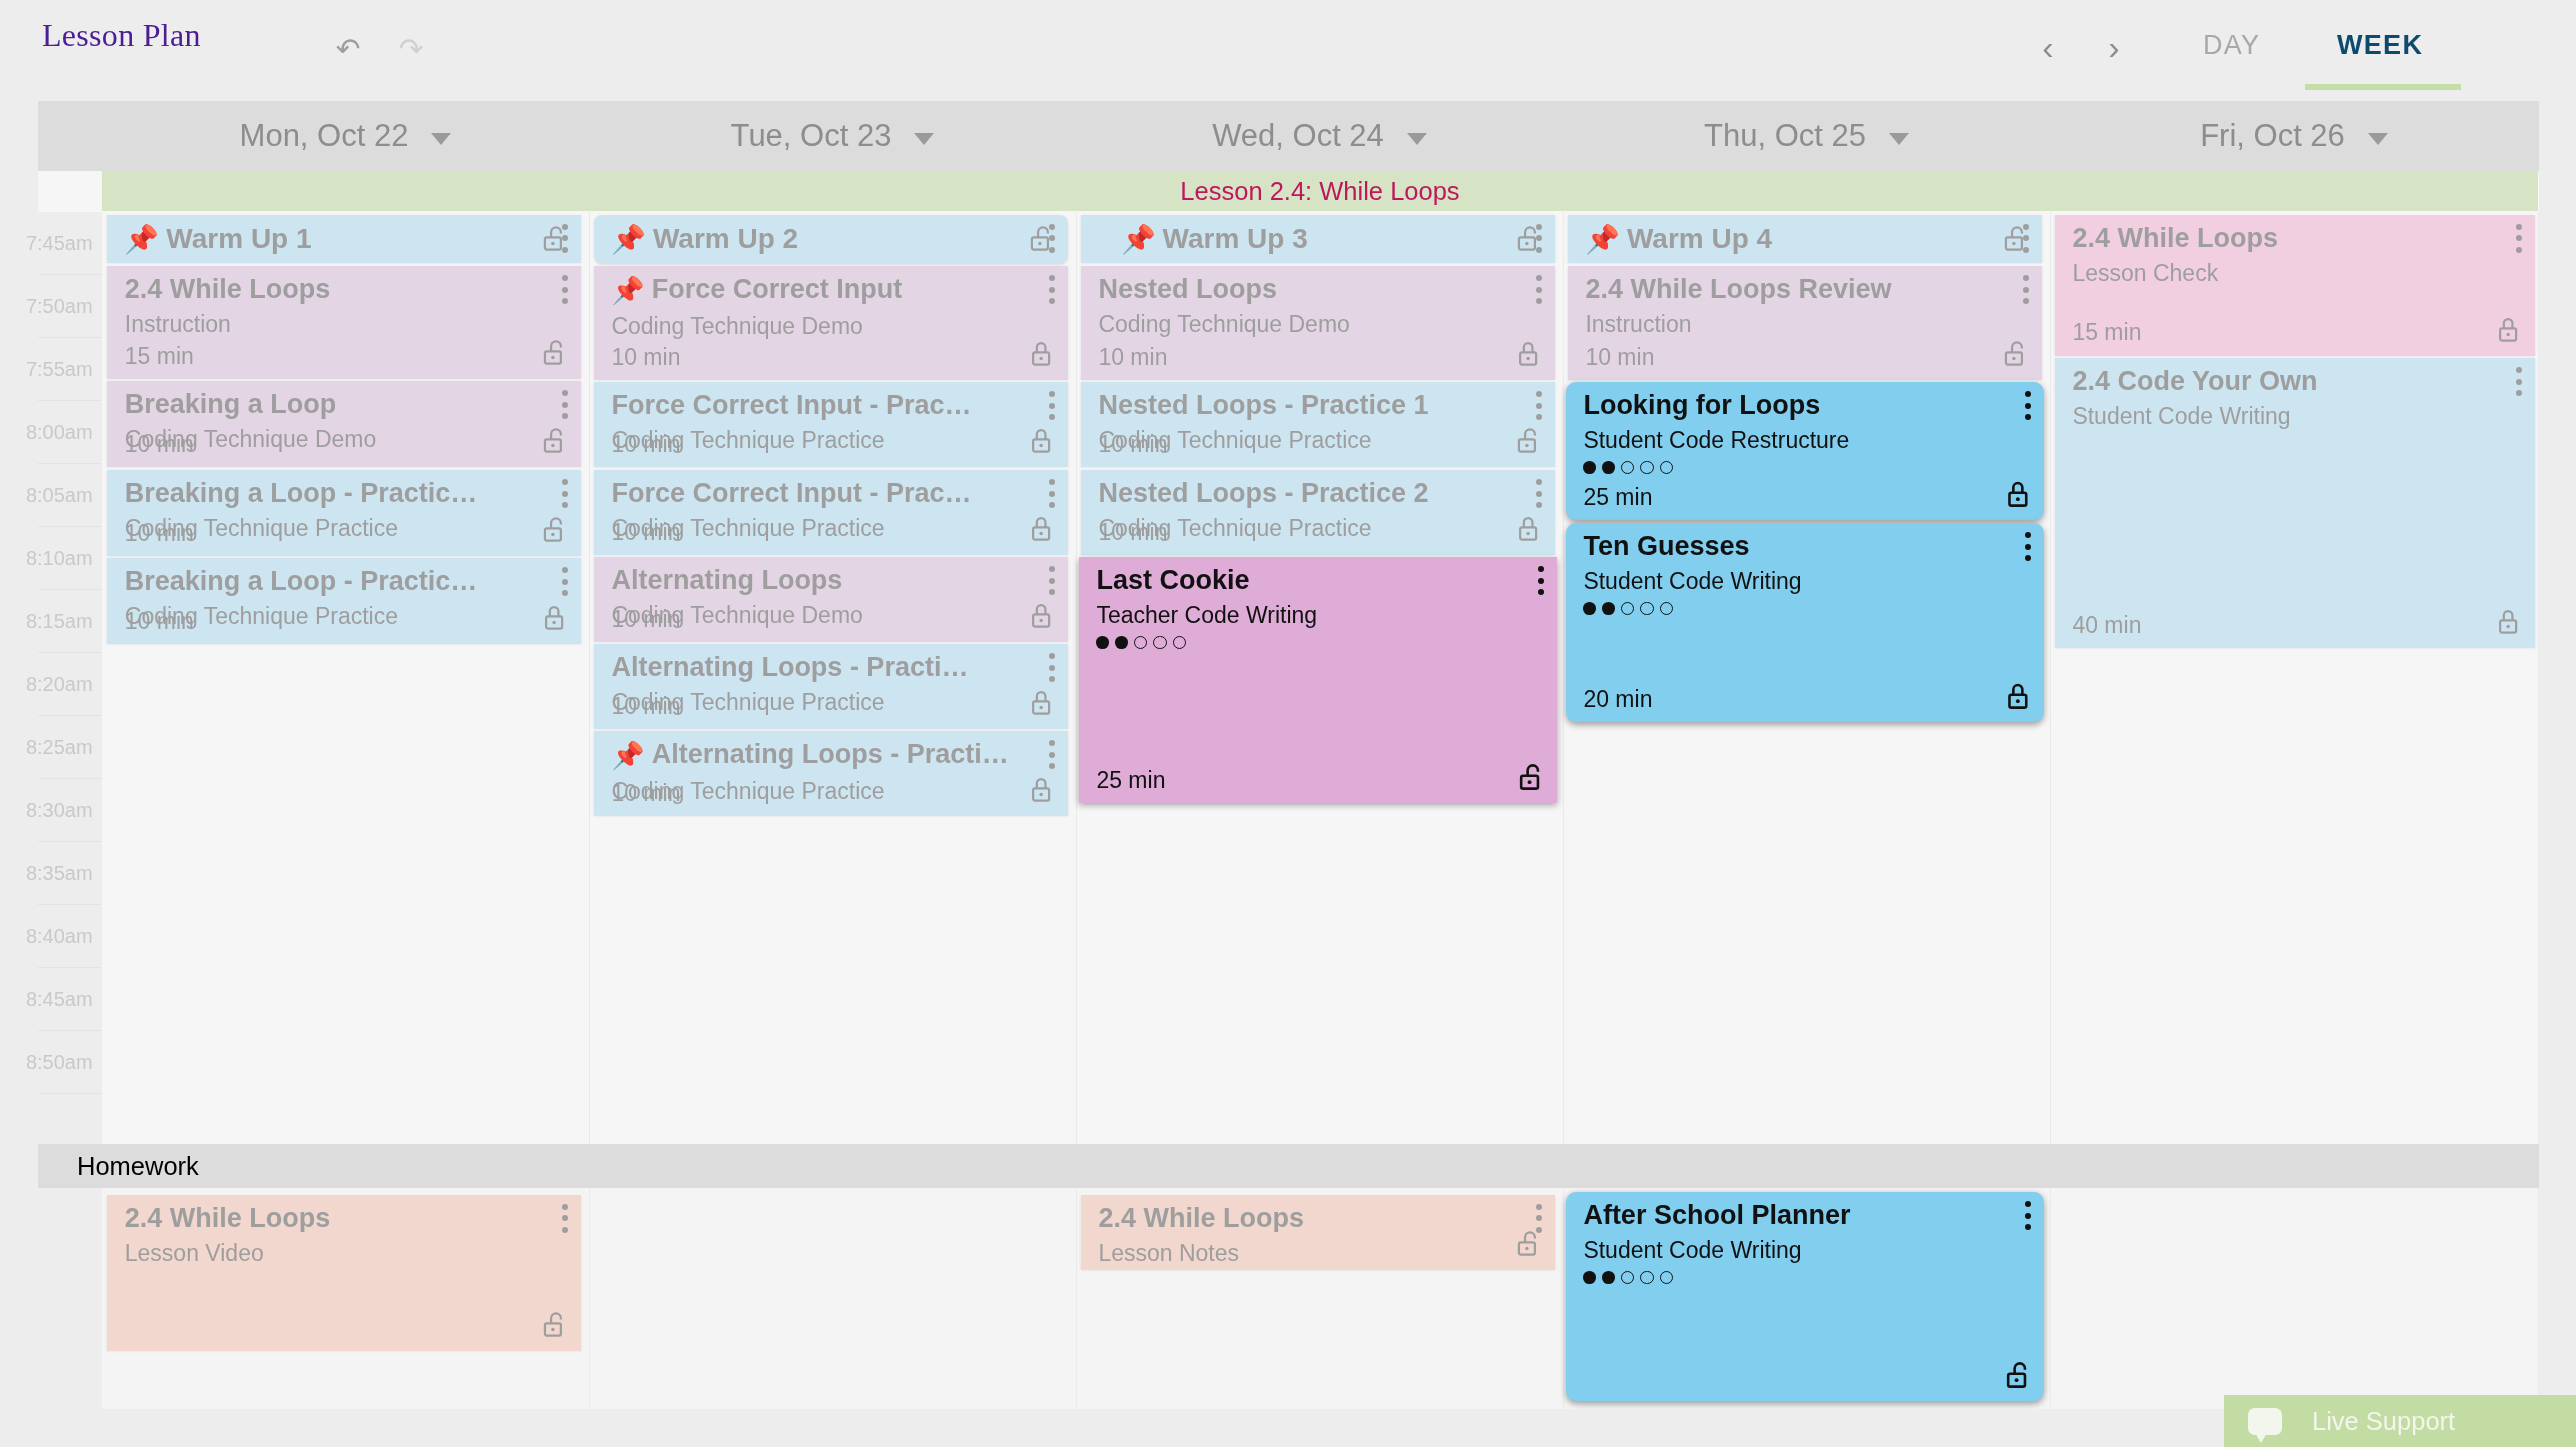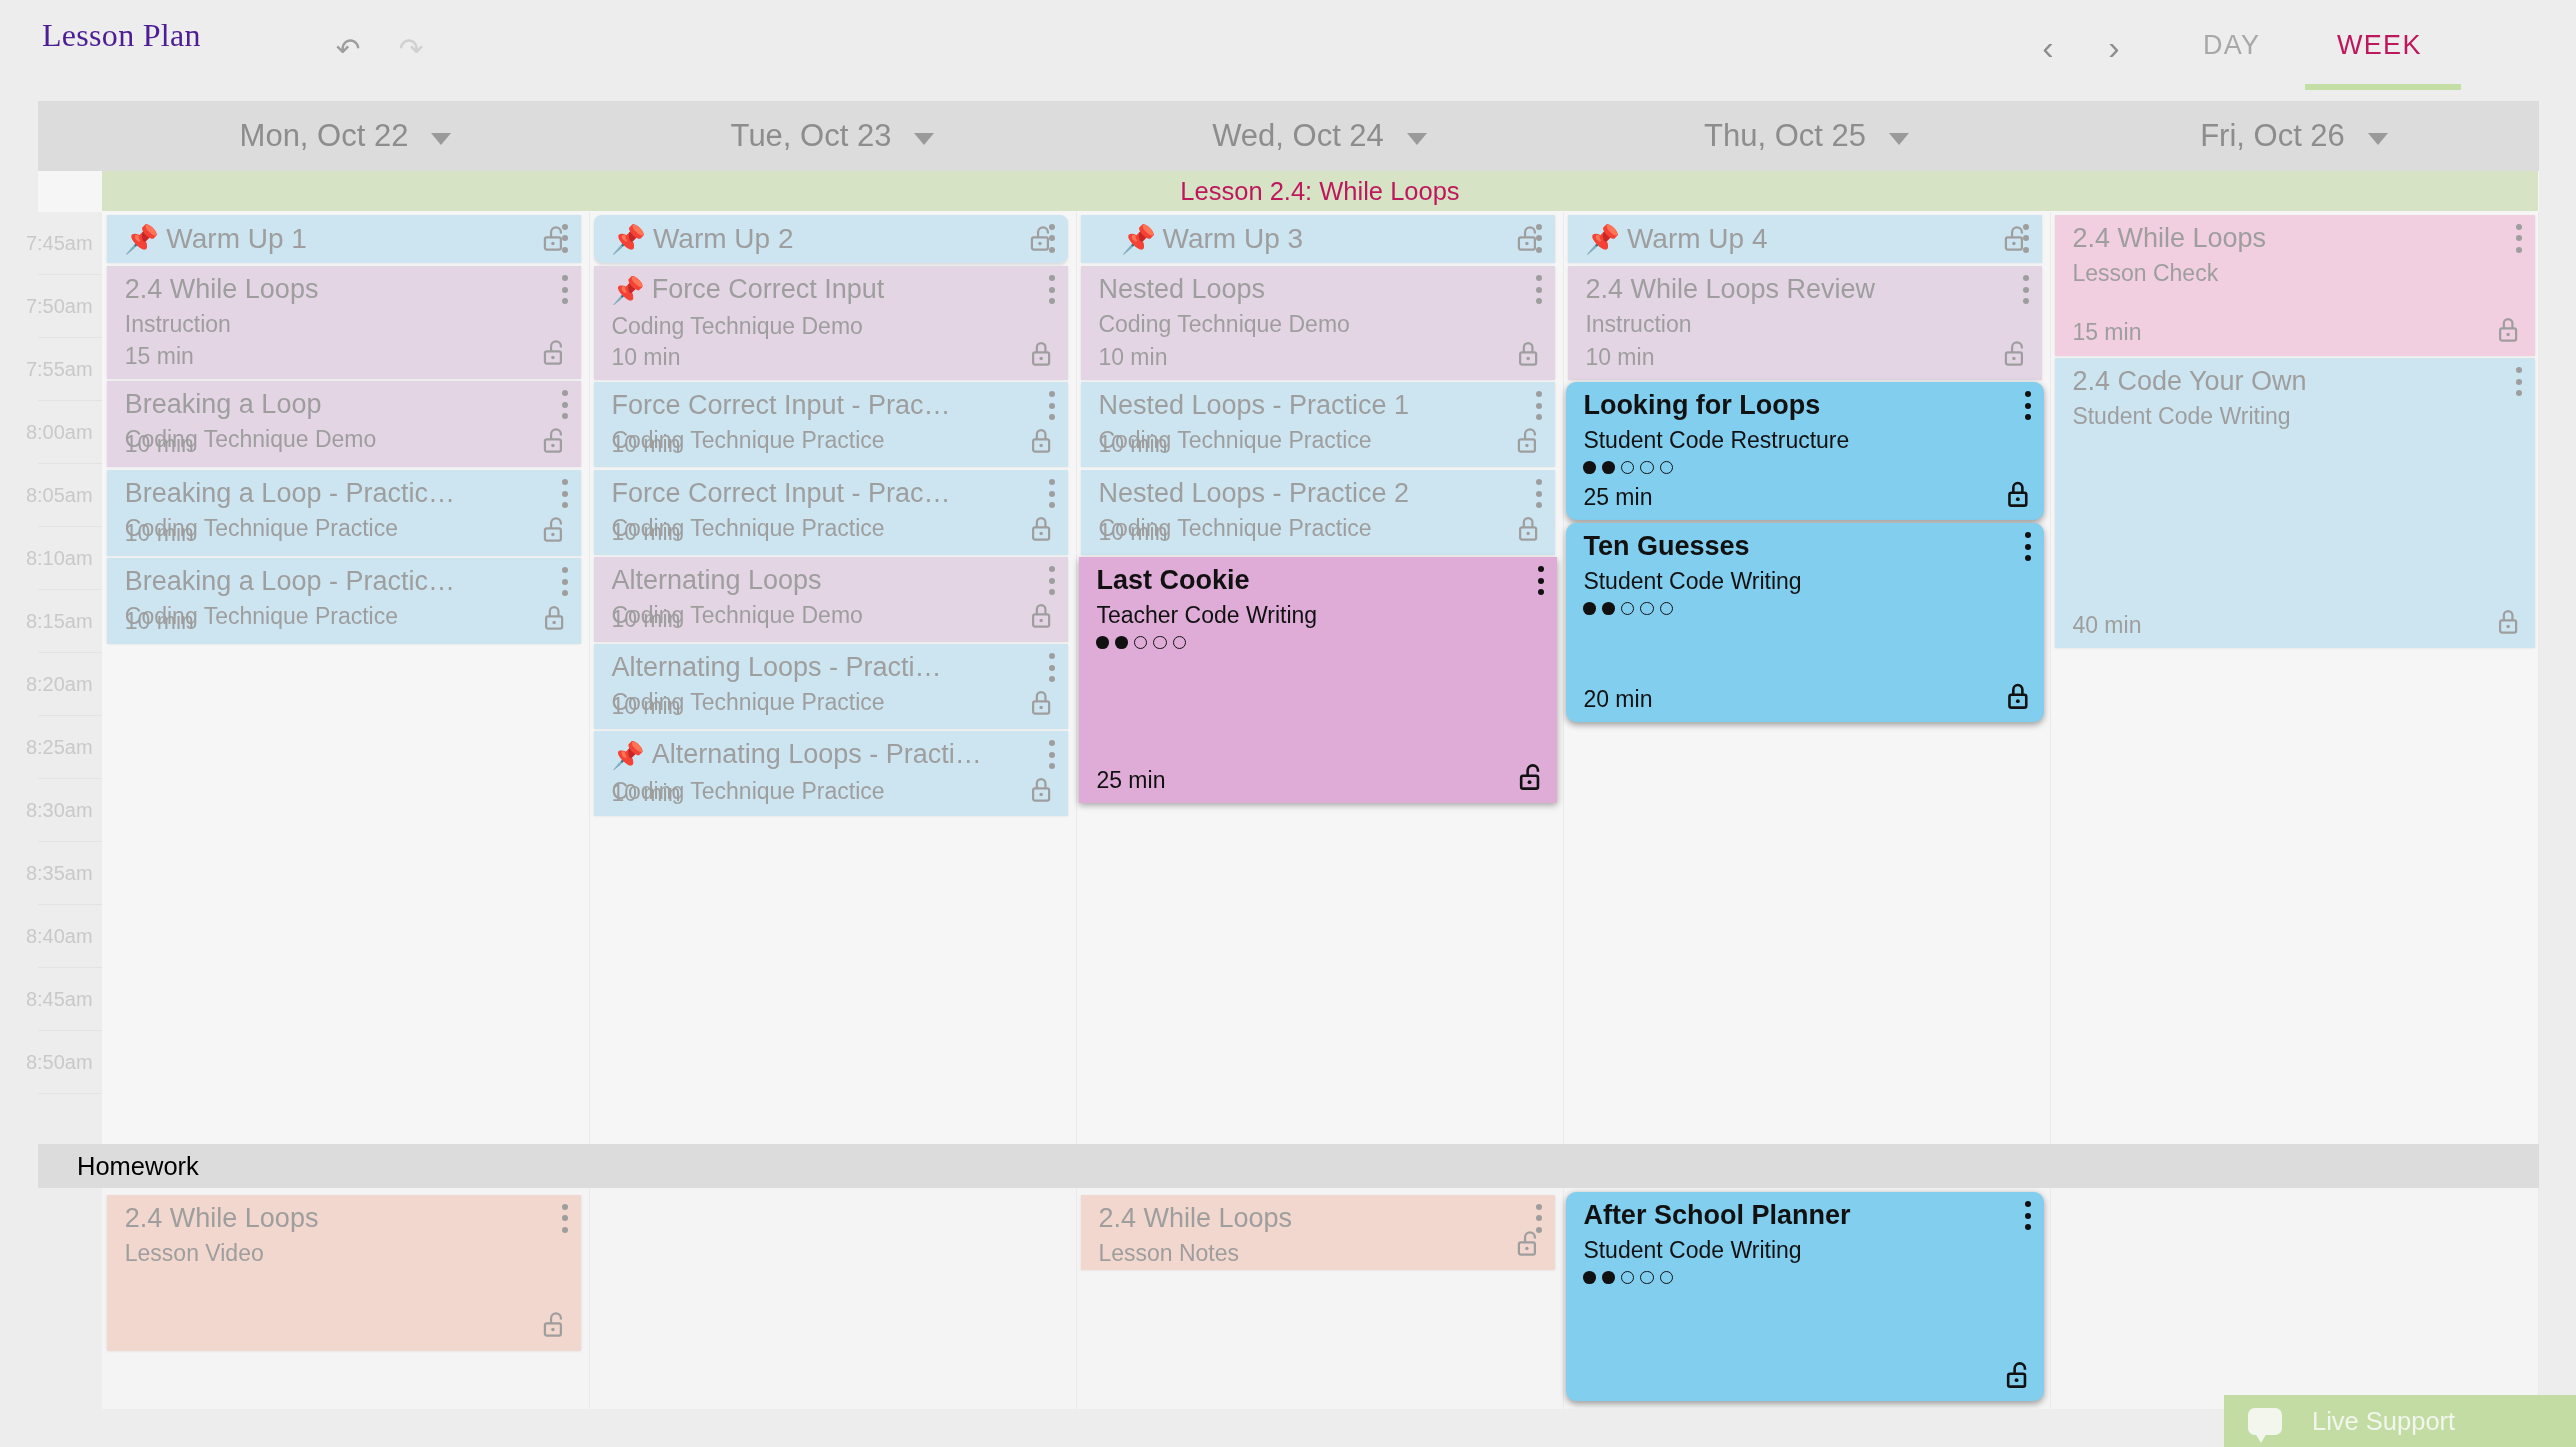--- a/index.html
+++ b/index.html
@@ -17,21 +17,21 @@
   .undo,.redo{position:absolute;top:29.5px;width:38px;height:38px;color:#9e9e9e;
               display:flex;align-items:center;justify-content:center;font-size:29.5px;line-height:1;}
   .undo{left:329px;}
   .redo{left:392px;color:#d0d0d0;}
   .navprev,.navnext{position:absolute;top:28px;width:38px;height:38px;color:#8d8d8d;
       display:flex;align-items:center;justify-content:center;font-size:34px;}
   .navprev{left:2029px;}
   .navnext{left:2095px;}
   .viewtab{position:absolute;top:29.5px;font-size:27px;letter-spacing:1.3px;}
   .viewtab.day{left:2203px;color:#a8a8a8;}
-  .viewtab.week{left:2337px;color:#be185d;font-weight:normal;}
+  .viewtab.week{left:2337px;color:#0c4a6e;font-weight:bold;}
   .weekbar{position:absolute;left:2305px;top:84px;width:156px;height:6px;background:#c4dfa6;}
 
   
   .board{position:absolute;left:38px;top:101px;width:2501px;height:1308px;background:#f6f6f6;}
   .dayhead{position:absolute;left:0;top:0;width:2501px;height:70px;background:#dcdcdc;}
   .dayhead-cell{position:absolute;top:0;height:70px;display:flex;align-items:center;justify-content:center;gap:23px;}
   .dayhead-label{font-size:31px;color:#8d8d8d;}
   .caret{width:0;height:0;border-left:10.7px solid transparent;border-right:10.7px solid transparent;
          border-top:12px solid #9a9a9a;margin-top:5.4px;}
 
@@ -49,21 +49,21 @@
   
   .hwband{position:absolute;left:0;top:1043px;width:2501px;height:44px;background:#dcdcdc;display:flex;align-items:center;}
   .hwband span{font-size:25.5px;color:#000000;padding-left:39px;}
   .hwbody{position:absolute;left:64px;top:1087px;width:2436px;height:221px;background:#f4f4f4;}
   .hwcol{position:absolute;top:0;height:221px;border-right:0.7px solid #eaeaea;}
   .hwgutter{position:absolute;left:0;top:1087px;width:64px;height:221px;background:#ededed;}
 
   
   .card{position:absolute;box-sizing:border-box;padding:9.4px 13.4px 8px 17.4px;overflow:hidden;
         box-shadow:0 1.3px 2.7px rgba(0,0,0,.10);}
-  .card .ttl{font-size:27px;line-height:1.05;white-space:nowrap;overflow:hidden;}
+  .card .ttl{font-size:27px;line-height:1.05;white-space:nowrap;overflow:hidden;font-weight:bold;}
   .card .sub{font-size:23px;line-height:1.25;margin-top:6.7px;white-space:nowrap;overflow:hidden;}
   .card .dur{position:absolute;left:17.4px;bottom:9.4px;font-size:23px;}
   .card .kebab{position:absolute;right:12px;top:9.4px;width:8px;display:flex;flex-direction:column;gap:5.4px;align-items:center;}
   .card .kebab i{width:6px;height:6px;border-radius:50%;display:block;}
   .card .lock{position:absolute;right:12px;bottom:10.7px;width:29.5px;height:31px;}
   .pin{display:inline-block;vertical-align:-1.3px;margin-right:6.7px;}
 
   
   .c-blue   {background:#cde5f0;}
   .c-purple {background:#e4d5e5;}

